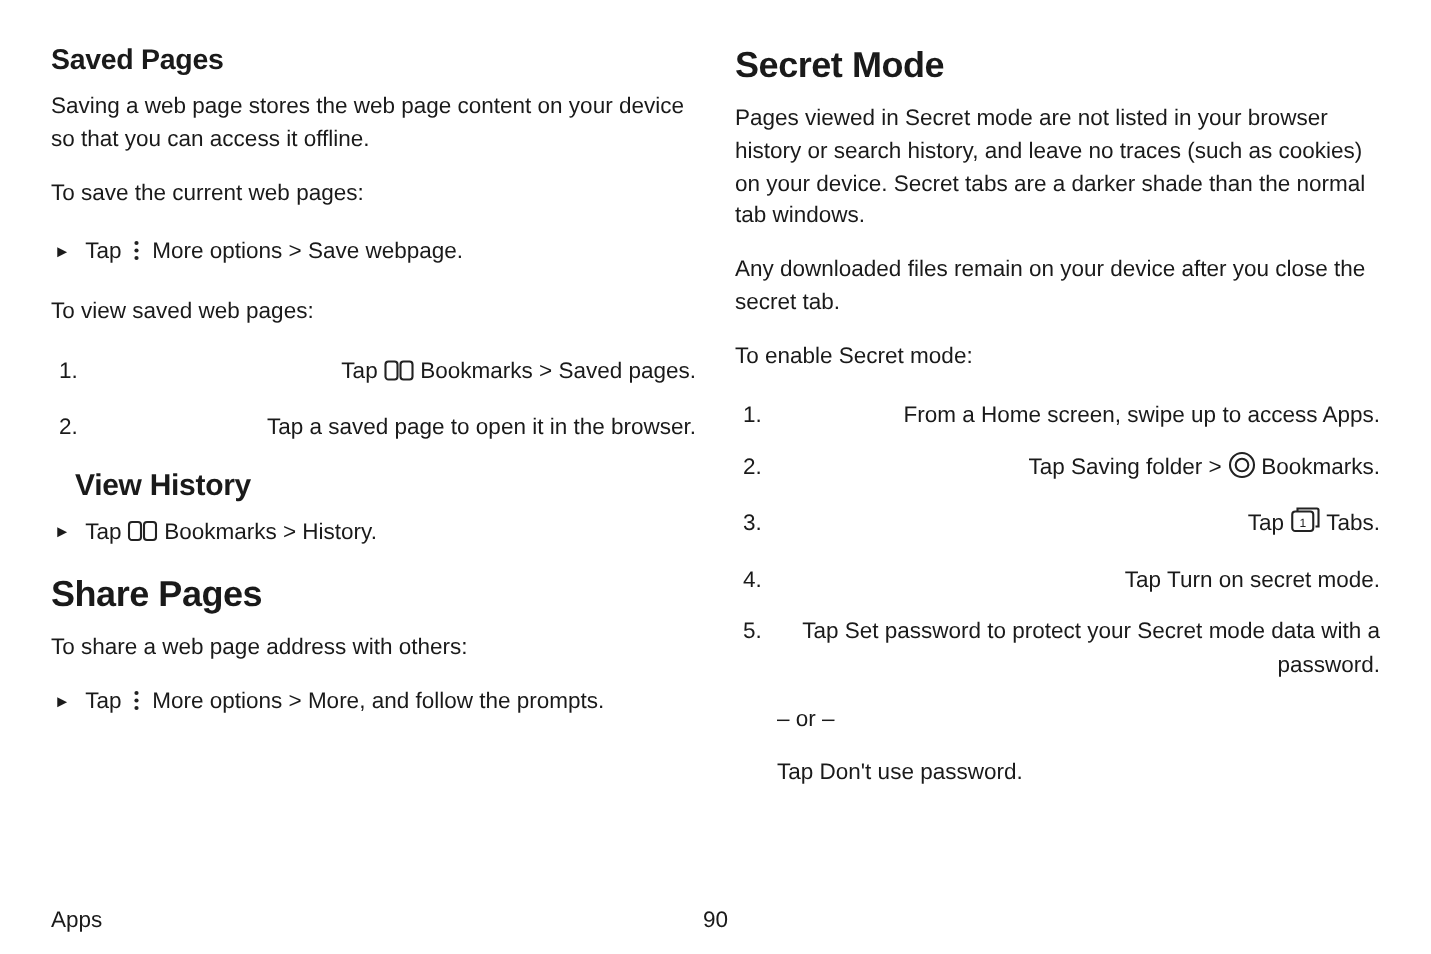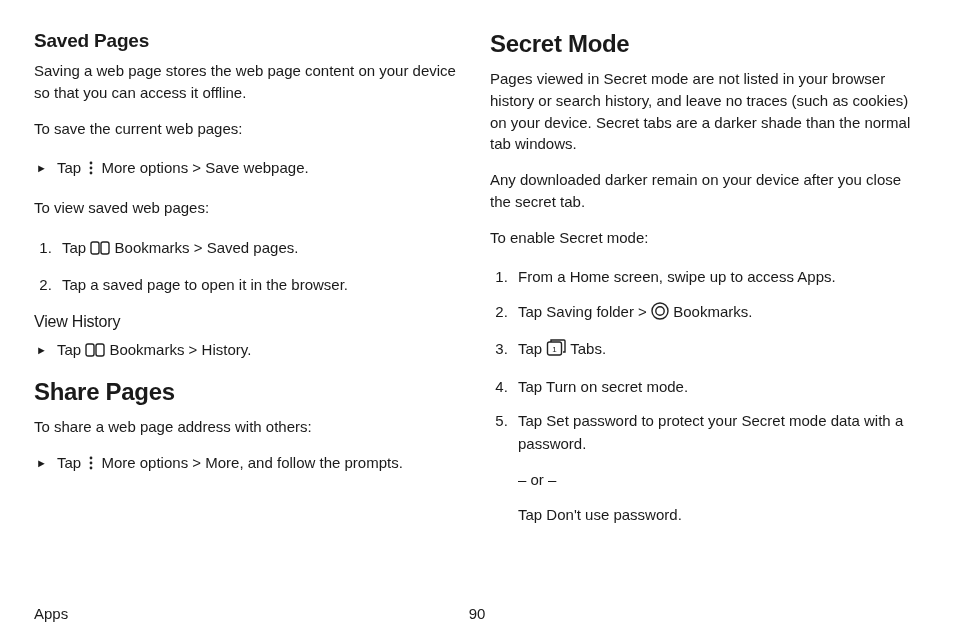--- a/index.html
+++ b/index.html
@@ -28,36 +28,37 @@
     margin: 0 0 10px 0;
     letter-spacing: -0.3px;
   }
   h3 {
     font-size: 19px;
     font-weight: 700;
     margin: 0 0 8px 0;
     letter-spacing: -0.2px;
   }
   h4 {
-    font-size: 16px;
-    font-weight: 400;
-    margin: 16px 0 8px 0;
+    font-size: 20px;
+    font-weight: 700;
+    margin: 16px 0 8px 16px;
     letter-spacing: -0.2px;
   }
   p {
     font-size: 15px;
     line-height: 1.45;
     margin: 0 0 14px 0;
   }
   .lead { margin-bottom: 18px; }
   ol {
     margin: 0 0 14px 0;
     padding-left: 22px;
     font-size: 15px;
     line-height: 1.5;
+    text-align: right;
   }
   ol li { margin-bottom: 12px; padding-left: 6px; }
   .bullet-line {
     display: flex;
     align-items: flex-start;
     gap: 10px;
     font-size: 15px;
     line-height: 1.5;
     margin: 0 0 14px 0;
     padding-left: 2px;
@@ -145,21 +146,21 @@
             </svg></span> <span class="b">More options</span><span class="b"> &gt; </span><span class="b">More</span><span>, and follow the prompts.</span>
       </span>
     </div>
 
   </div>
 
   <div class="col">
 
     <h2>Secret Mode</h2>
     <p>Pages viewed in Secret mode are not listed in your browser history or search history, and leave no traces (such as cookies) on your device. Secret tabs are a darker shade than the normal tab windows.</p>
-    <p>Any downloaded darker remain on your device after you close the secret tab.</p>
+    <p>Any downloaded files remain on your device after you close the secret tab.</p>
 
     <p class="lead">To enable Secret mode:</p>
     <ol>
       <li>
         <span>From a Home screen, swipe up to access </span><span class="b">Apps</span><span>.</span>
       </li>
       <li>
         <span>Tap </span><span class="b">Saving</span><span> folder &gt; </span><span class="icon"><svg width="18" height="18" viewBox="0 0 18 18">
               <circle cx="9" cy="9" r="8" fill="none" stroke="#222" stroke-width="1.4"></circle>
               <circle cx="9" cy="9" r="4.2" fill="none" stroke="#222" stroke-width="1.4"></circle>

